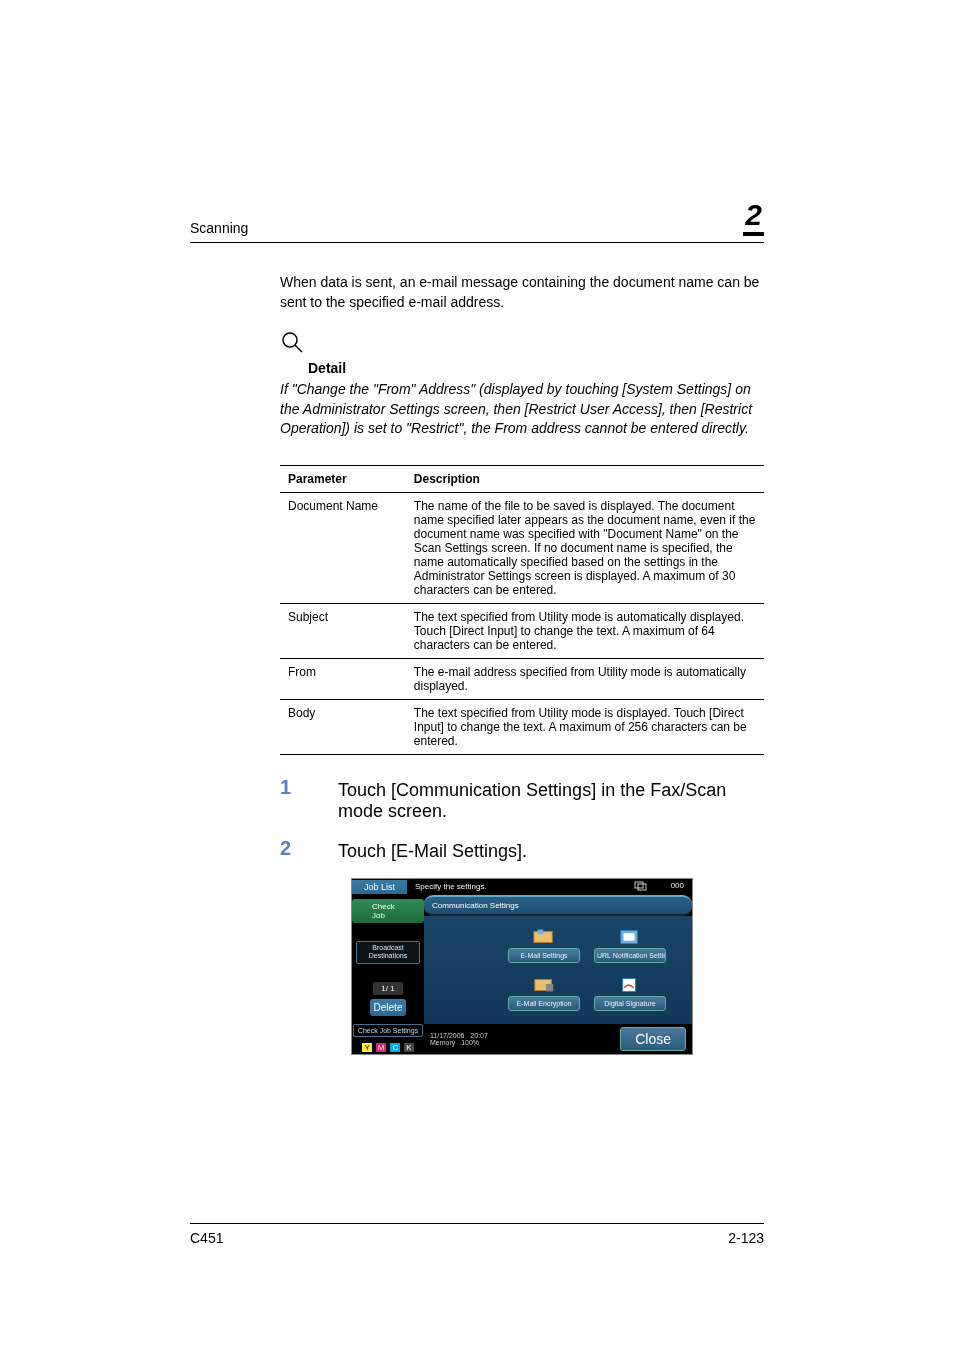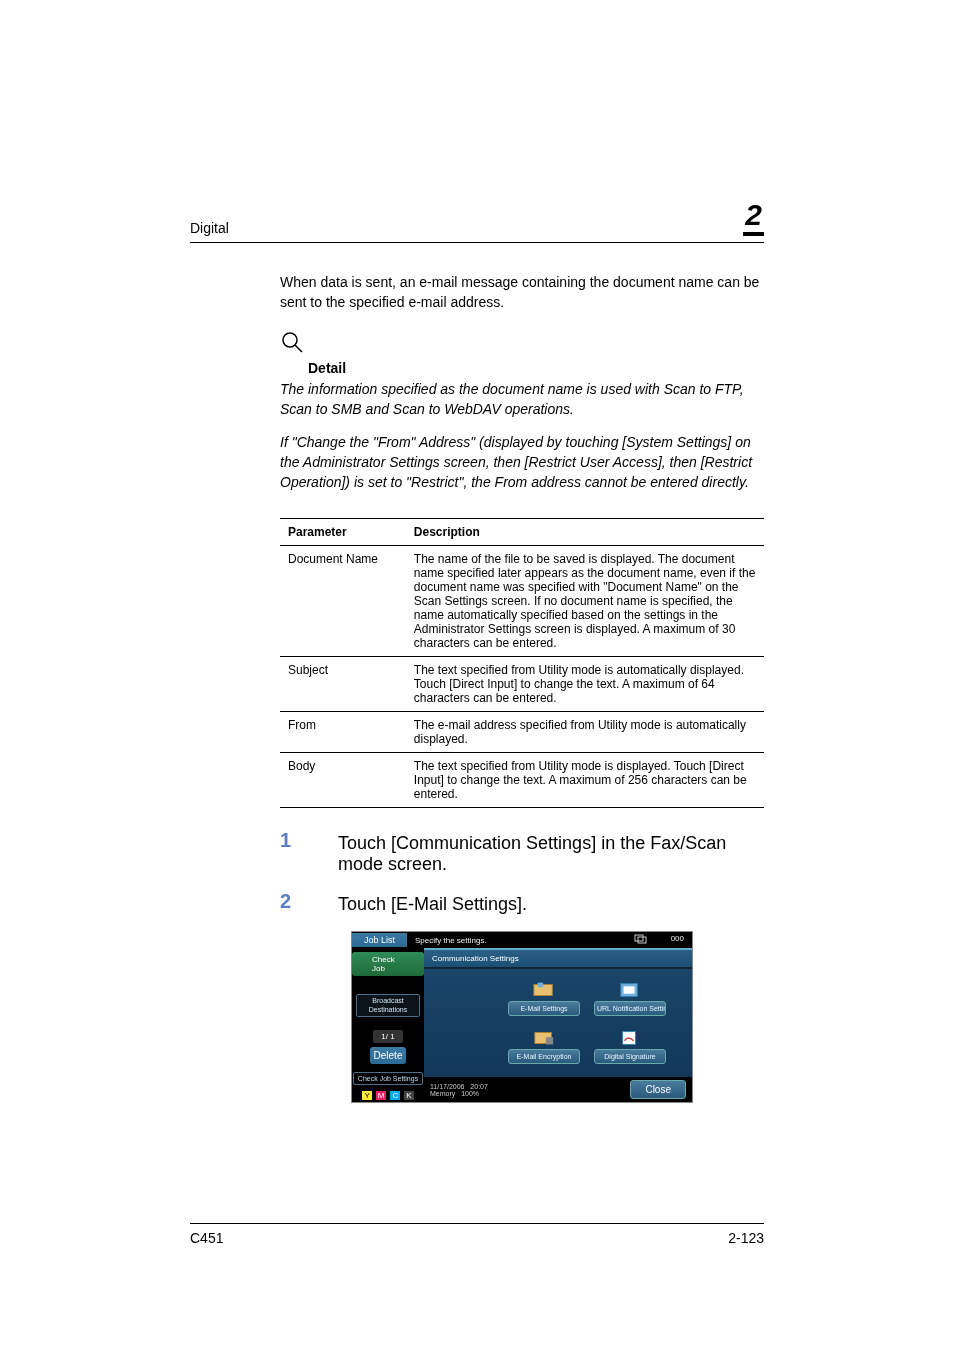--- a/index.html
+++ b/index.html
@@ -218,20 +218,21 @@
     display: flex;
     flex-direction: column;
   }
   .ds-tabbar {
     background: linear-gradient(#2c5f84, #1c4f74);
     color: #fff;
     font-size: 8px;
     padding: 4px 8px;
     border-top: 2px solid #66aacc;
     border-bottom: 2px solid #123;
+    border-radius: 9px;
   }
   .ds-panel {
     flex: 1;
     background: linear-gradient(#1a4568, #12375a);
     position: relative;
     min-height: 108px;
   }
   .ds-tile {
     position: absolute;
     width: 72px;
@@ -258,21 +259,21 @@
     justify-content: space-between;
     align-items: center;
     background: #000;
     color: #ccc;
     font-size: 7px;
     padding: 3px 6px;
   }
   .ds-close {
     background: linear-gradient(#4a7a9c, #2a5a7c);
     color: #fff;
-    font-size: 10px;
+    font-size: 14px;
     padding: 3px 14px;
     border-radius: 3px;
     border: 1px solid #6aa;
   }
 
   .page-footer {
     position: absolute;
     bottom: 104px;
     left: 190px;
     right: 190px;
@@ -282,36 +283,35 @@
     font-size: 14px;
     padding-top: 6px;
   }
 </style>
 </head>
 <body>
 
 <div class="page">
 
   <div class="running-head">
-    <span class="rh-left">Digital</span>
+    <span class="rh-left">Scanning</span>
     <span class="chapter-num">2</span>
   </div>
 
   <div class="content">
 
 
     <p class="body-text">When data is sent, an e-mail message containing the document name can be sent to the specified e-mail address.</p>
 
     <div class="detail-block">
       <svg class="magnifier" width="24" height="24" viewBox="0 0 24 24">
         <circle cx="10" cy="10" r="7"></circle>
         <line x1="15" y1="15" x2="22" y2="22"></line>
       </svg>
       <div class="detail-heading">Detail</div>
-      <p class="detail-text">The information specified as the document name is used with Scan to FTP, Scan to SMB and Scan to WebDAV operations.</p>
       <p class="detail-text">If "Change the "From" Address" (displayed by touching [System Settings] on the Administrator Settings screen, then [Restrict User Access], then [Restrict Operation]) is set to "Restrict", the From address cannot be entered directly.</p>
     </div>
 
     <table class="param-table">
       <thead>
         <tr>
           <th class="col-param">Parameter</th>
           <th class="col-desc">Description</th>
         </tr>
       </thead>

